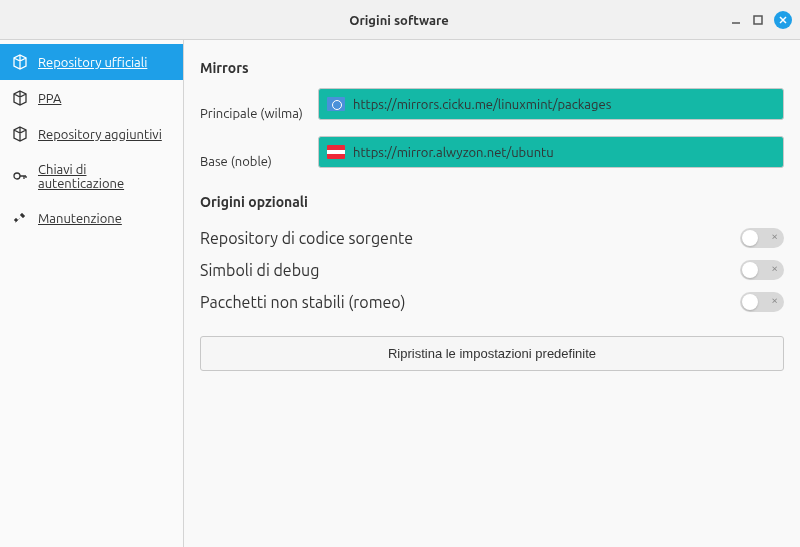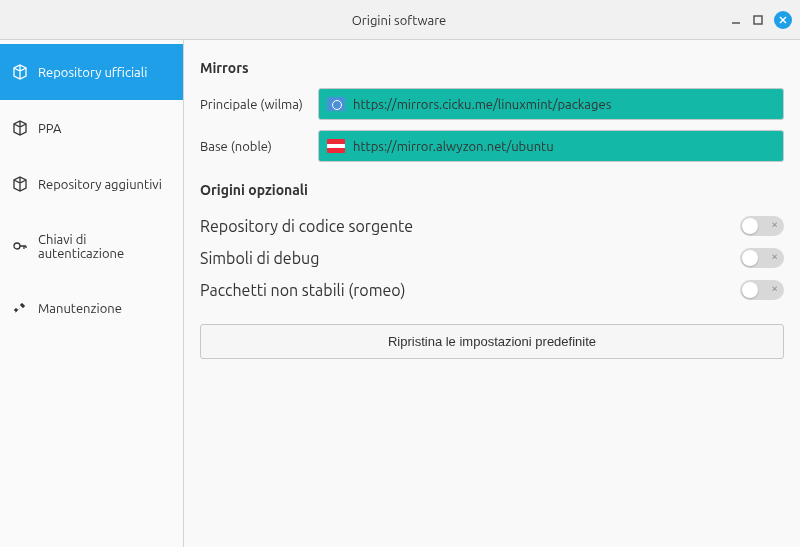--- a/index.html
+++ b/index.html
@@ -19,21 +19,21 @@
       background: #f1f1f1;
       border-bottom: 1px solid #d4d4d4;
       display: flex;
       align-items: center;
       justify-content: space-between;
       padding: 0 8px;
     }
     .titlebar-title {
       flex: 1;
       text-align: center;
-      font-weight: 400;
+      font-weight: 700;
       font-size: 13px;
       color: #333;
     }
     .window-controls {
       display: flex;
       align-items: center;
       gap: 10px;
     }
     .wc-btn {
       display: inline-flex;
@@ -60,24 +60,25 @@
       background: #fafafa;
       border-right: 1px solid #d4d4d4;
       display: flex;
       flex-direction: column;
       padding-top: 4px;
     }
     .sidebar-item {
       display: flex;
       align-items: center;
       gap: 10px;
-      padding: 20px 12px;
-      cursor: pointer;
-      color: #333;
-      font-size: 13px;
+      padding: 10px 12px;
+      cursor: pointer;
+      color: #333;
+      font-size: 13px;
+      text-decoration: underline;
     }
     .sidebar-item.active {
       background: #1e9fe8;
       color: #fff;
     }
     .sidebar-icon {
       width: 16px;
       height: 16px;
       display: inline-flex;
       align-items: center;
@@ -93,22 +94,22 @@
     }
     .section-title {
       font-weight: 700;
       font-size: 14px;
       margin-bottom: 12px;
       margin-top: 4px;
       color: #333;
     }
     .form-row {
       display: flex;
-      align-items: center;
-      margin-bottom: 10px;
+      align-items: flex-end;
+      margin-bottom: 16px;
     }
     .form-label {
       width: 118px;
       font-size: 13px;
       color: #333;
     }
     .mirror-field {
       flex: 1;
       display: flex;
       align-items: center;

